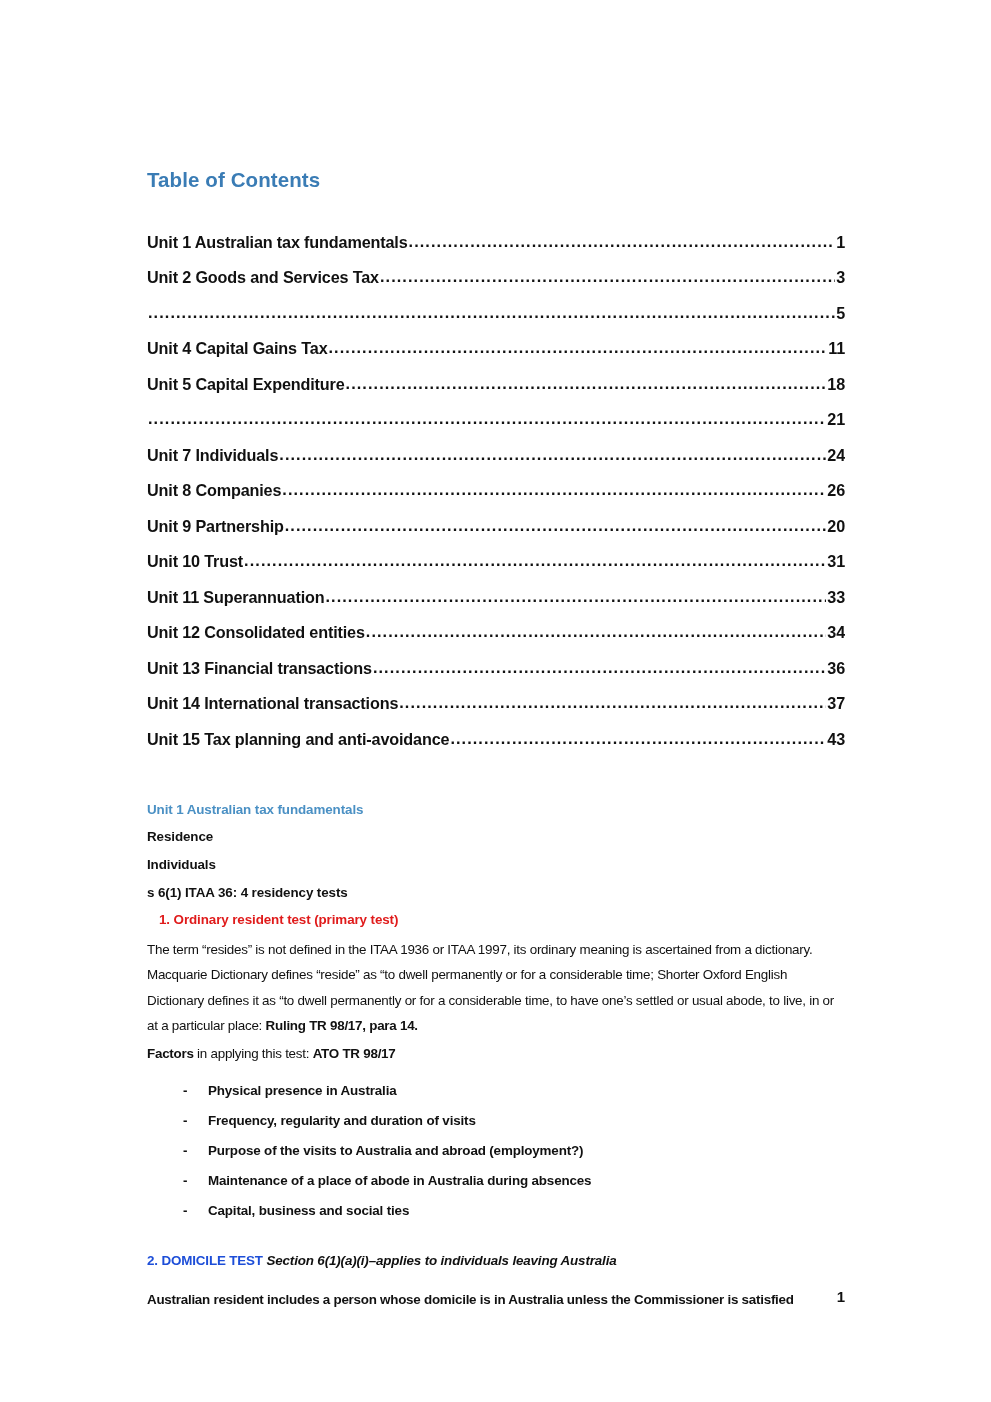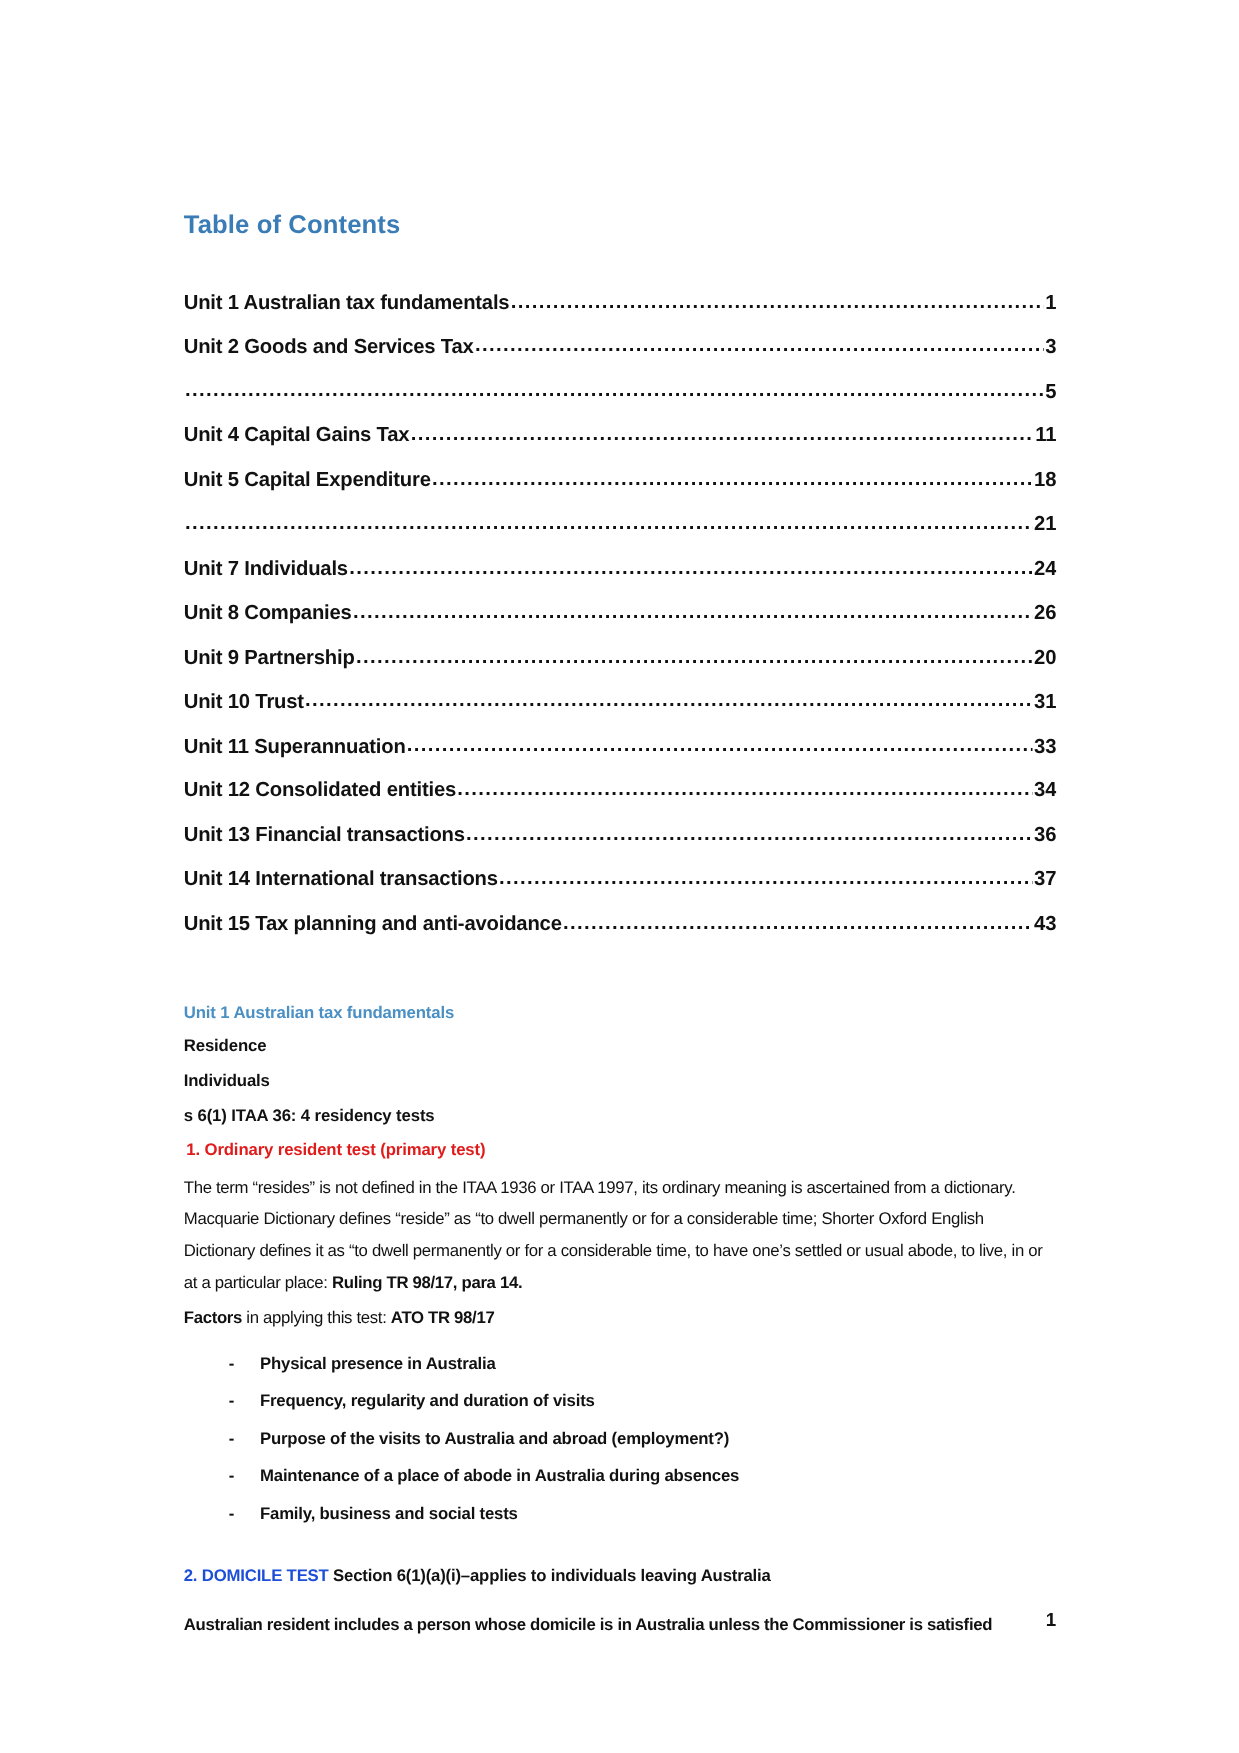--- a/index.html
+++ b/index.html
@@ -99,21 +99,21 @@
     color: #111111;
     line-height: 1.32;
     margin: 0 0 10px 0;
     letter-spacing: -0.1px;
   }
   .line-red {
     font-size: 13.4px;
     font-weight: bold;
     color: #e01b1b;
     line-height: 1.32;
-    margin: 0 0 8px 2px;
+    margin: 0 0 8px 12px;
     letter-spacing: -0.1px;
   }
   .para {
     font-size: 13.4px;
     font-weight: bold;
     color: #111111;
     line-height: 25.5px;
     margin: 0;
     letter-spacing: -0.25px;
     text-align: left;
@@ -150,21 +150,21 @@
   .gap-block { height: 26px; }
 
   .mixed-head {
     font-size: 13.4px;
     line-height: 1.35;
     margin: 0 0 9px 0;
     letter-spacing: -0.15px;
     font-weight: bold;
   }
   .mixed-head .red { color: #1d4ed8; font-weight: bold; }
-  .mixed-head .blk { color: #111111; font-weight: bold; }
+  .mixed-head .blk { color: #111111; font-weight: bold; font-style: italic; }
 
   
   .page-number {
     position: absolute;
     left: 0;
     top: 1288px;
     width: 845px;
     text-align: right;
     font-size: 15px;
     font-weight: bold;
@@ -284,21 +284,21 @@
           <li class="bullet-row">
             <span class="bullet-dash">-</span>
             <span class="bullet-text">Purpose of the visits to Australia and abroad (employment?)</span>
           </li>
           <li class="bullet-row">
             <span class="bullet-dash">-</span>
             <span class="bullet-text">Maintenance of a place of abode in Australia during absences</span>
           </li>
           <li class="bullet-row">
             <span class="bullet-dash">-</span>
-            <span class="bullet-text">Family, business and social tests</span>
+            <span class="bullet-text">Capital, business and social ties</span>
           </li>
         </ul>
 
       <div class="gap-block"></div>
 
       <div class="mixed-head"><span class="red">2. DOMICILE TEST</span><span class="blk"> Section 6(1)(a)(i)–applies to individuals leaving Australia</span></div>
 
       <p class="para" style="margin-top:16px;">Australian resident includes a person whose domicile is in Australia unless the Commissioner is satisfied</p>
 
     </div>

